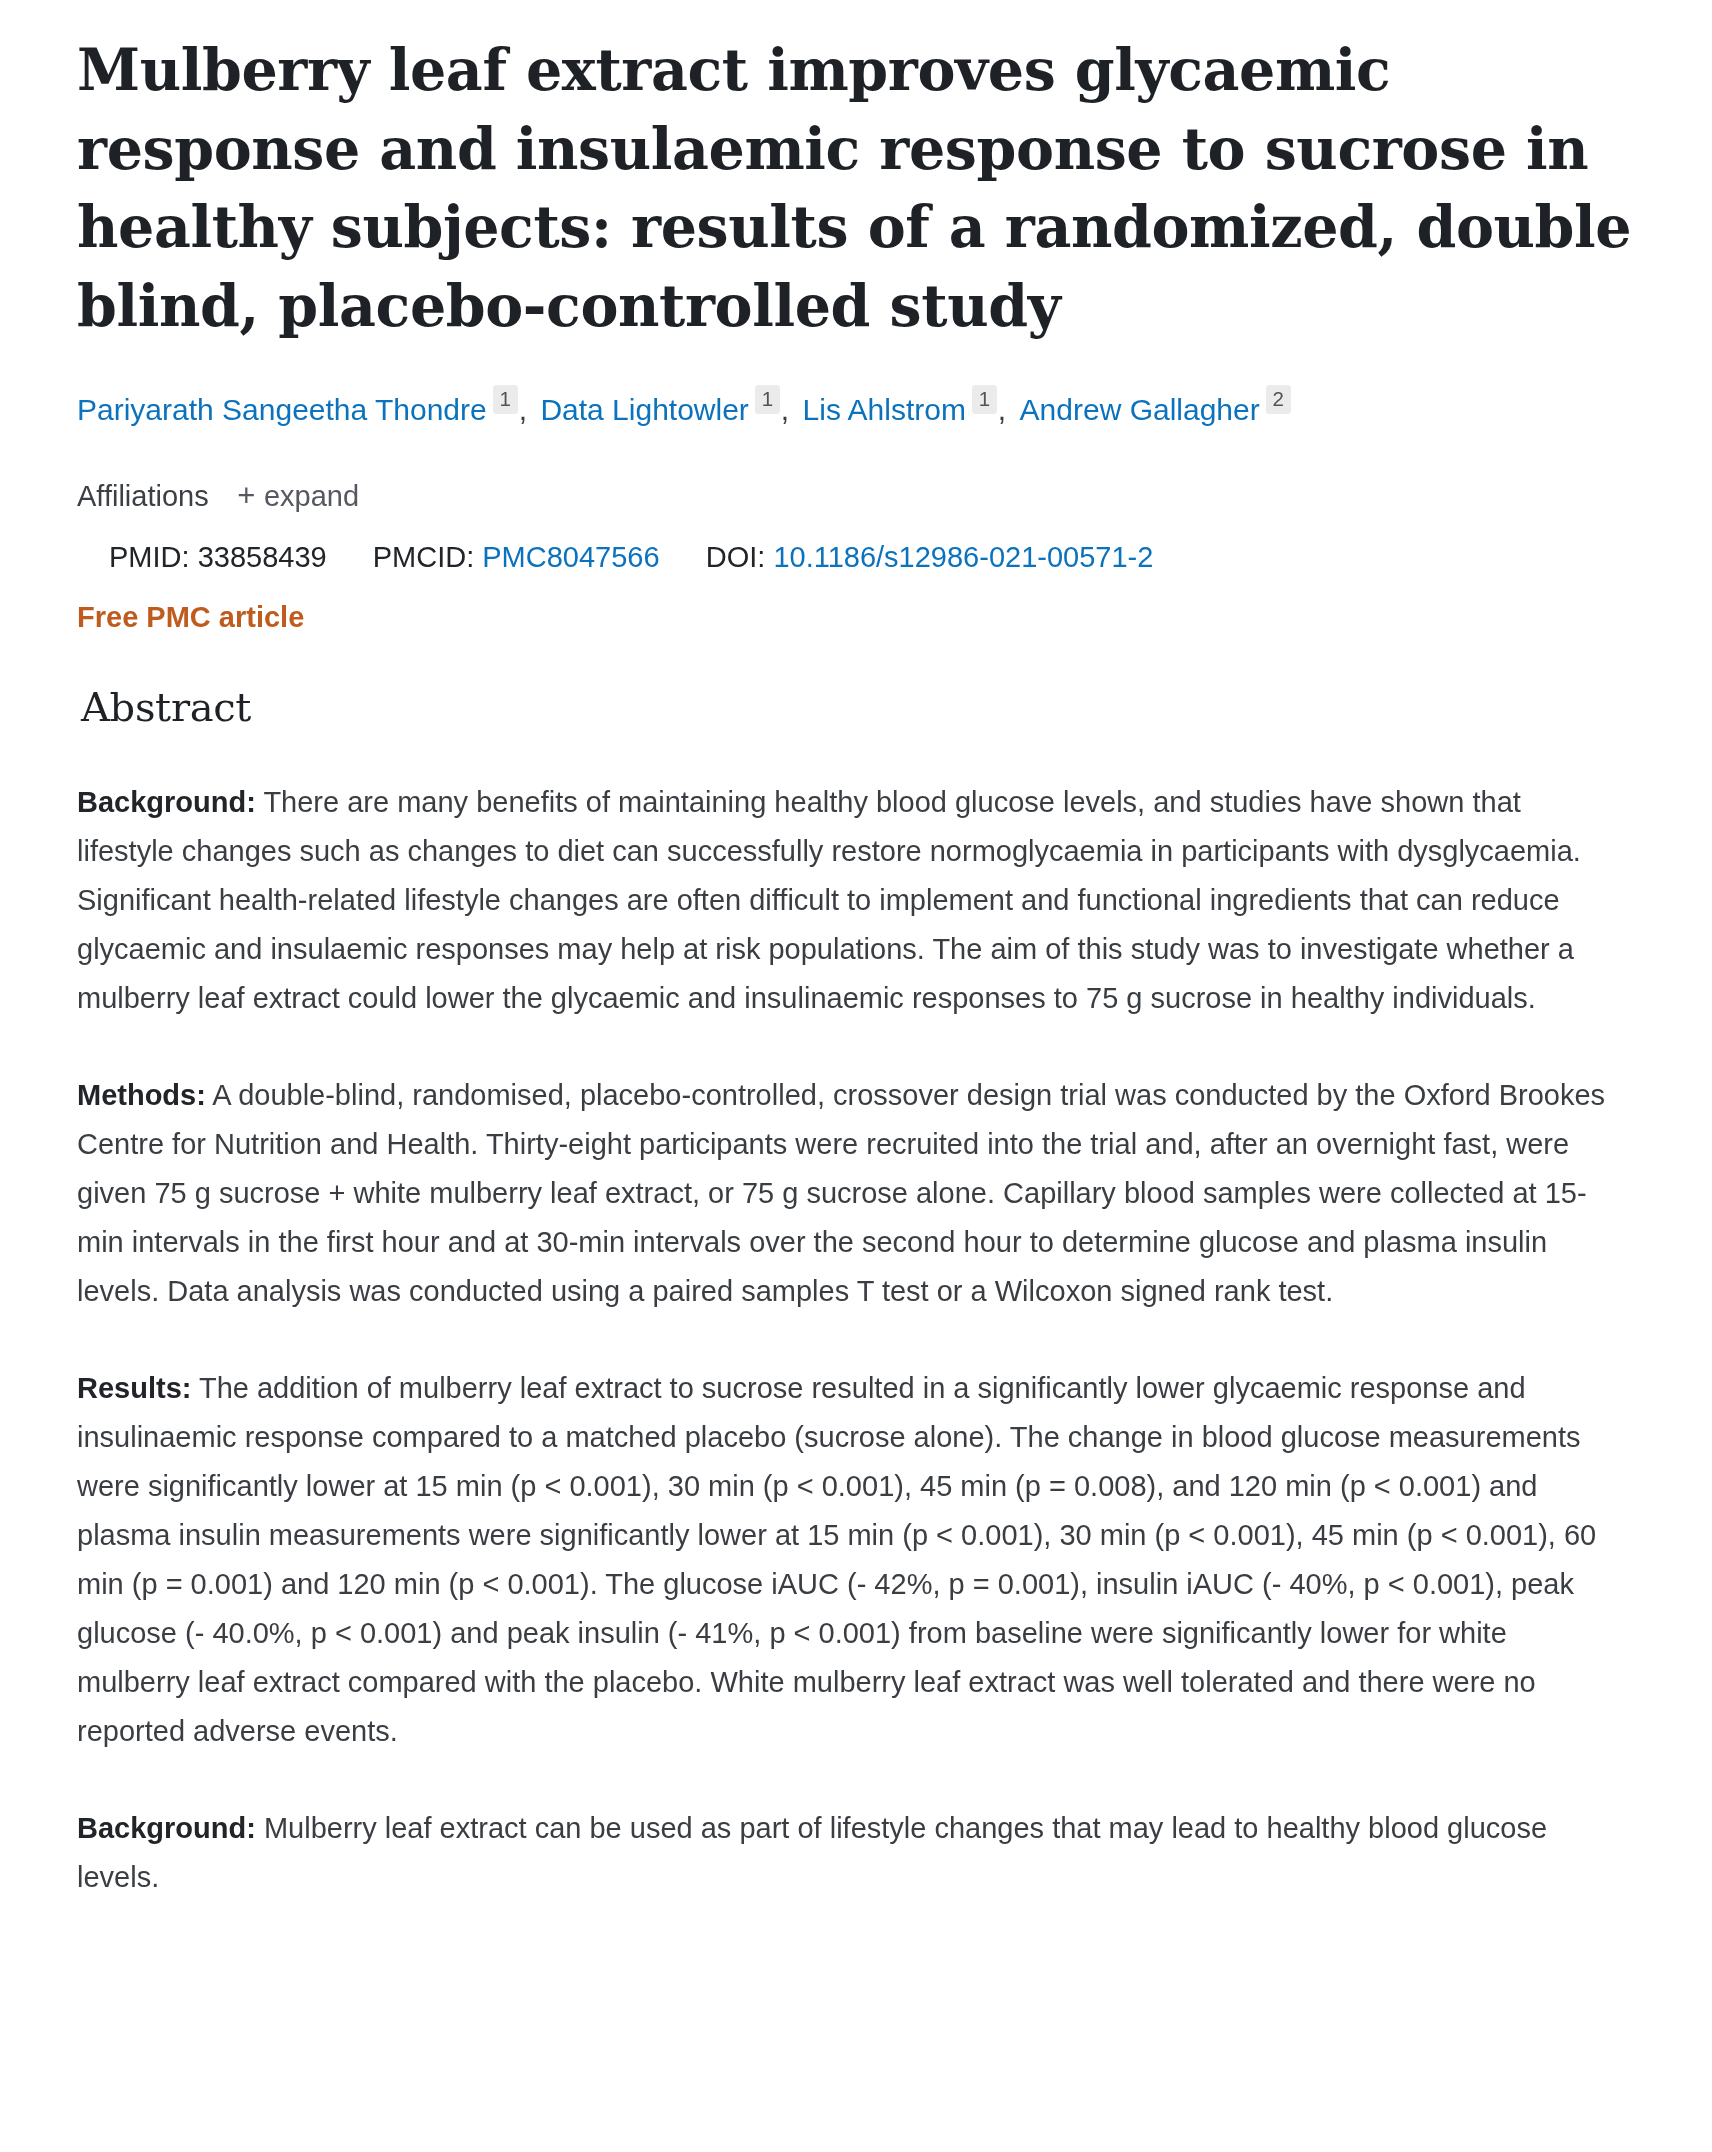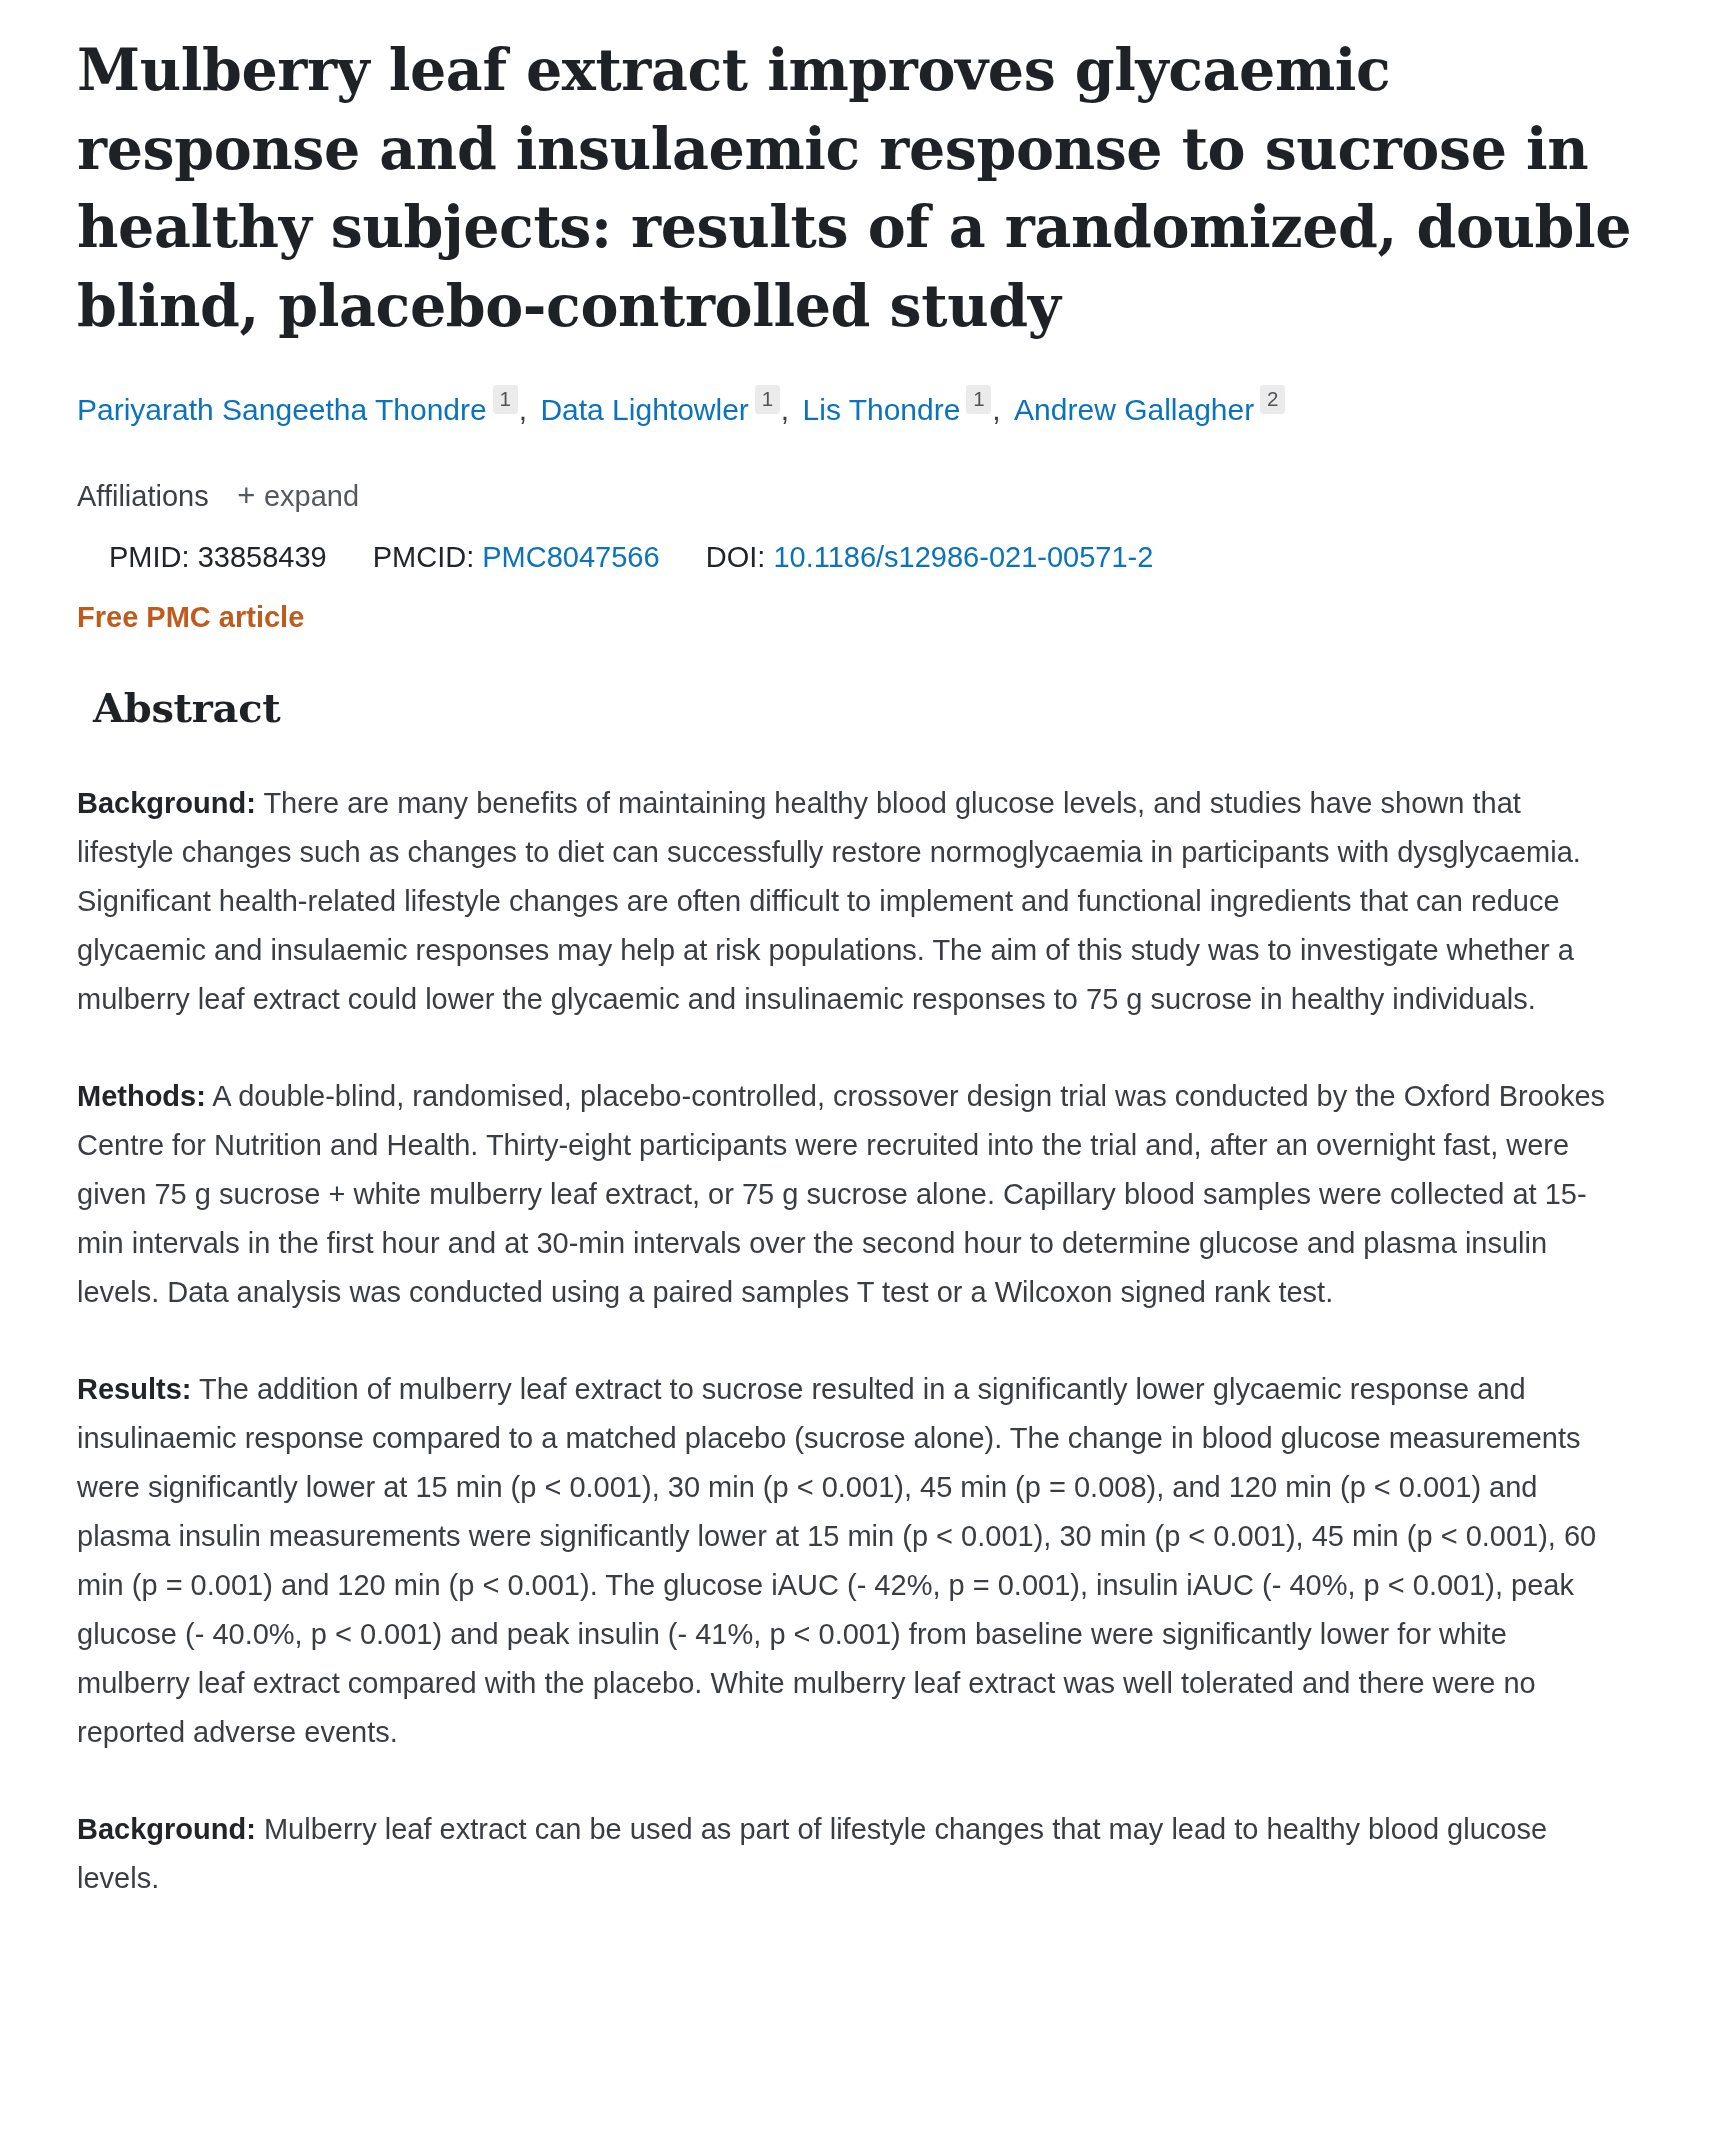--- a/index.html
+++ b/index.html
@@ -94,23 +94,23 @@
     text-decoration:none;
     cursor:pointer;
   }
   .free-pmc{
     margin-top:27px;
     font-size:29px;
     font-weight:700;
     color:var(--free_orange);
   }
   h2.abstract-heading{
-    margin:50px 0 0 16px;
+    margin:50px 0 0 4px;
     font-family:"DejaVu Serif", serif;
-    font-weight:700;
+    font-weight:400;
     font-size:40px;
     color:var(--title_ink);
     letter-spacing:-0.3px;
   }
   .abstract p{
     margin:48px 0 0 0;
     max-width:1537px;
     font-size:29px;
     line-height:49px;
     color:var(--body_ink);
@@ -128,21 +128,21 @@
   <h1 class="article-title">Mulberry leaf extract improves glycaemic response and insulaemic response to sucrose in healthy subjects: results of a randomized, double blind, placebo-controlled study</h1>
 
   <div class="authors">
     <span class="author">
       <a>Pariyarath Sangeetha Thondre</a><span class="sup-box">1</span><span class="sep">,</span>
     </span>
     <span class="author">
       <a>Data Lightowler</a><span class="sup-box">1</span><span class="sep">,</span>
     </span>
     <span class="author">
-      <a>Lis Thondre</a><span class="sup-box">1</span><span class="sep">,</span>
+      <a>Lis Ahlstrom</a><span class="sup-box">1</span><span class="sep">,</span>
     </span>
     <span class="author">
       <a>Andrew Gallagher</a><span class="sup-box">2</span><span class="sep"></span>
     </span>
   </div>
 
   <div class="affiliations">
     <span>Affiliations</span>
     <span class="expand-btn">
       <span class="plus">+</span><span>expand</span>

